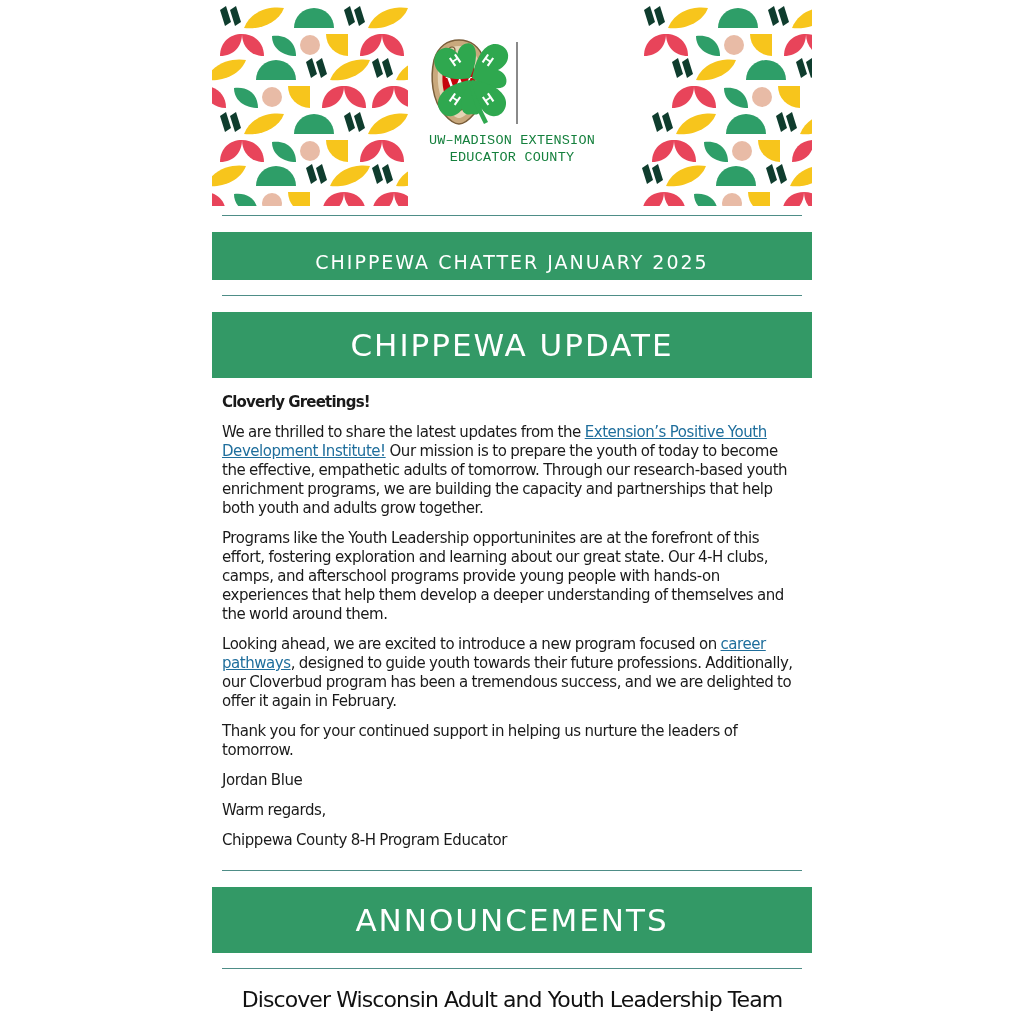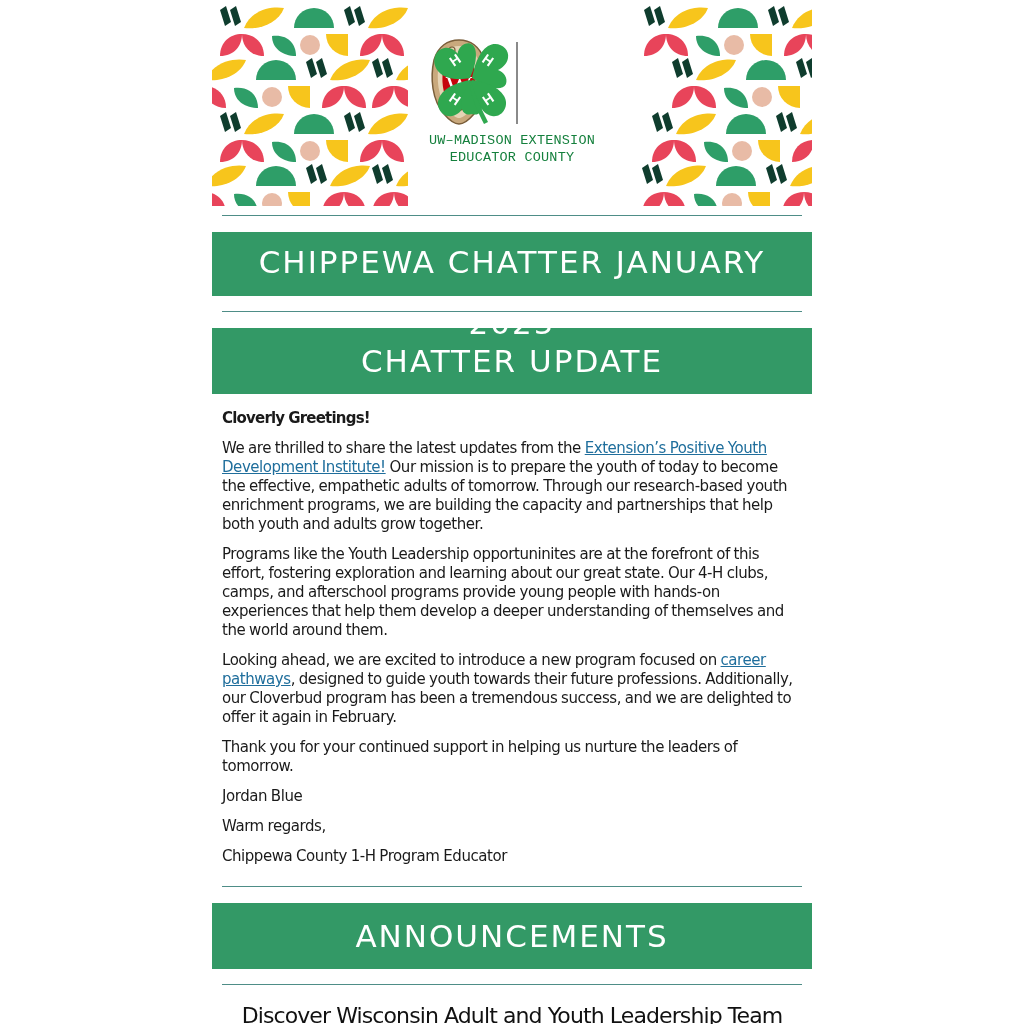--- a/index.html
+++ b/index.html
@@ -9,21 +9,21 @@
   .banner svg { position: absolute; left: 0; top: 0; }
   .logo-block { position: absolute; left: 200px; top: 38px; width: 200px; height: 135px; text-align: center; }
   .logo-row { position: absolute; left: 18px; top: 0; width: 170px; height: 90px; }
   .crest { position: absolute; left: 4px; top: 2px; }
   .vbar { position: absolute; left: 86px; top: 4px; width: 2px; height: 82px; background: #8a8a8a; }
   .clover { position: absolute; left: 100px; top: 0; }
   .logo-text { position: absolute; left: 0; top: 94px; width: 200px; font-family: Liberation Mono, monospace; font-size: 13.5px; line-height: 17px; color: #15803d; letter-spacing: 0.2px; }
   .logo-text div { white-space: nowrap; }
   .divider { height: 1px; background: #4e8d87; margin: 0 10px; }
   .heading-bar { background: #339966; color: #ffffff; text-align: center; font-family: "DejaVu Sans", sans-serif; letter-spacing: 2px; }
-  .h-chatter { height: 64px; line-height: 61px; font-size: 31px; }
+  .h-chatter { height: 48px; line-height: 61px; font-size: 19px; }
   .h-section { height: 66px; line-height: 66px; font-size: 31px; }
   .content { padding: 0 10px; font-family: "DejaVu Sans", sans-serif; font-size: 15px; line-height: 19px; color: #1a1a1a; letter-spacing: -0.45px; word-spacing: -0.5px; }
   .content p { margin: 0 0 11px 0; }
   .content .greet { font-weight: bold; margin-bottom: 11px; letter-spacing: -0.8px; }
   .content a { color: #1f6e9c; text-decoration: underline; }
   .announce-title { text-align: center; font-family: "DejaVu Sans", sans-serif; font-size: 22px; color: #111111; letter-spacing: -0.9px; white-space: nowrap; margin-top: 18px; }
 </style>
 </head>
 <body>
 
@@ -193,35 +193,35 @@
   <div style="height:9px"></div>
   <div class="divider"></div>
   <div style="height:16px"></div>
 
   <div class="heading-bar h-chatter">CHIPPEWA CHATTER JANUARY 2025</div>
 
   <div style="height:15px"></div>
   <div class="divider"></div>
   <div style="height:16px"></div>
 
-  <div class="heading-bar h-section">CHATTER UPDATE</div>
+  <div class="heading-bar h-section">CHIPPEWA UPDATE</div>
 
   <div class="content" style="margin-top:15px;">
     <p class="greet">Cloverly Greetings!</p>
     <p>
       <span>We are thrilled to share the latest updates from the </span><a href="#">Extension’s Positive Youth Development Institute!</a><span> Our mission is to prepare the youth of today to become the effective, empathetic adults of tomorrow. Through our research-based youth enrichment programs, we are building the capacity and partnerships that help both youth and adults grow together.</span>
     </p>
     <p>Programs like the Youth Leadership opportuninites are at the forefront of this effort, fostering exploration and learning about our great state. Our 4-H clubs, camps, and afterschool programs provide young people with hands-on experiences that help them develop a deeper understanding of themselves and the world around them.</p>
     <p>
       <span>Looking ahead, we are excited to introduce a new program focused on </span><a href="#">career pathways</a><span>, designed to guide youth towards their future professions. Additionally, our Cloverbud program has been a tremendous success, and we are delighted to offer it again in February.</span>
     </p>
     <p>Thank you for your continued support in helping us nurture the leaders of tomorrow.</p>
     <p>Jordan Blue</p>
     <p>Warm regards,</p>
-    <p>Chippewa County 1-H Program Educator</p>
+    <p>Chippewa County 8-H Program Educator</p>
   </div>
 
   <div style="height:9px"></div>
   <div class="divider"></div>
   <div style="height:16px"></div>
 
   <div class="heading-bar h-section">ANNOUNCEMENTS</div>
 
   <div style="height:15px"></div>
   <div class="divider"></div>

